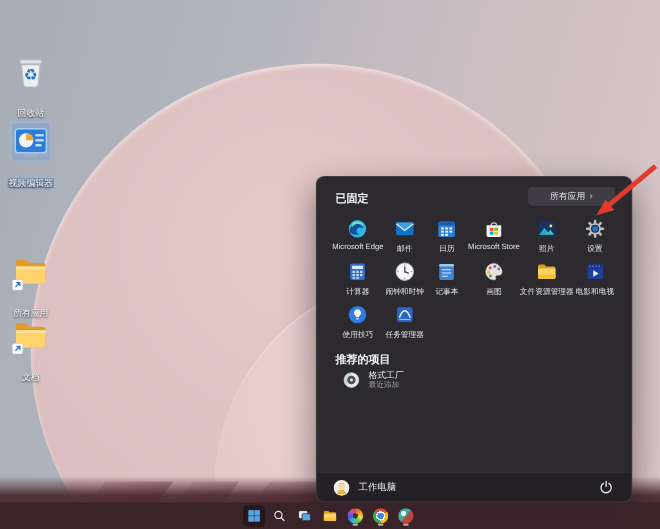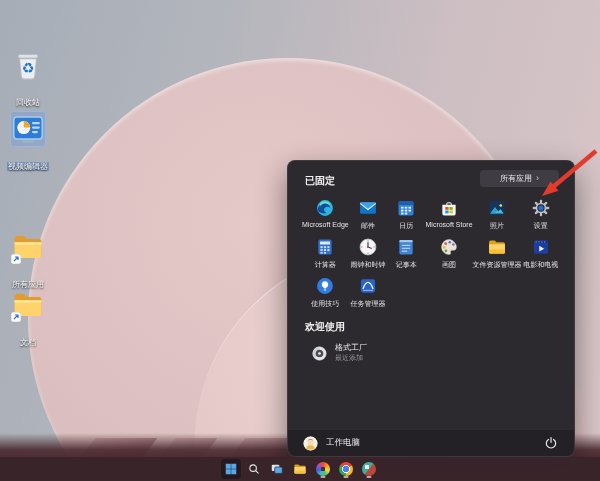--- a/index.html
+++ b/index.html
@@ -44,21 +44,21 @@
   .all-apps-btn .chev{font-size:9px;line-height:1;color:#cfcfcf;}
   .pinned-grid{position:absolute;left:14px;top:34px;width:258px;display:grid;
       grid-template-columns:repeat(6,1fr);}
   .app-cell{height:39px;display:flex;flex-direction:column;align-items:center;cursor:pointer;}
   .app-cell .ic{width:20px;height:20px;margin-top:3px;display:block;}
   .app-cell .ic svg{width:100%;height:100%;display:block;}
   .app-label{font-size:7px;color:#e5e5e5;margin-top:3px;white-space:nowrap;text-align:center;}
   .rec-header{position:absolute;left:17px;top:159px;font-size:10px;font-weight:bold;color:#f2f2f2;}
   .rec-grid{position:absolute;left:14px;top:176px;width:258px;display:grid;
       grid-template-columns:1fr 1fr;grid-auto-rows:25px;column-gap:6px;}
-  .rec-item{display:flex;align-items:flex-end;gap:7px;padding-left:9px;cursor:pointer;border-radius:4px;}
+  .rec-item{display:flex;align-items:flex-start;gap:7px;padding-left:9px;cursor:pointer;border-radius:4px;}
   .rec-item .ic{width:17px;height:17px;flex:0 0 17px;display:block;}
   .rec-item .ic svg{width:100%;height:100%;display:block;}
   .rec-title{font-size:8px;color:#eaeaea;line-height:1.3;}
   .rec-sub{font-size:7px;color:#9c9c9c;line-height:1.2;}
   .user-bar{position:absolute;left:0;right:0;bottom:0;height:26px;
       background:rgba(18,14,18,.32);border-top:1px solid rgba(255,255,255,.05);
       border-radius:0 0 8px 8px;display:flex;align-items:center;padding:0 15px;margin-top:41px;}
   .user-btn{display:flex;align-items:center;gap:8px;cursor:pointer;}
   .avatar{width:15px;height:15px;border-radius:50%;overflow:hidden;display:block;}
   .avatar svg{width:100%;height:100%;display:block;}
@@ -351,21 +351,21 @@
           <span class="ic ">
             <svg viewBox="0 0 24 24">
               <rect x="3.5" y="4" width="17" height="16" rx="2.5" fill="#2a63c9"></rect>
               <path d="M6 15.5c2-6 4-7.8 6-7.8s4 1.8 6 7.8" fill="none" stroke="#eef3fc" stroke-width="1.6"></path>
               <line x1="6" y1="17.3" x2="18" y2="17.3" stroke="#9fc0ed" stroke-width="1.1"></line>
             </svg>
           </span>
           <div class="app-label">任务管理器</div>
         </div>
       </div>
-    <div class="rec-header">欢迎使用</div>
+    <div class="rec-header">推荐的项目</div>
     <div class="rec-grid">
         <div class="rec-item">
           <span class="ic ">
             <svg viewBox="0 0 24 24">
               <circle cx="12" cy="12" r="9.5" fill="#e8e9eb" stroke="#c2c5c9" stroke-width="0.8"></circle>
               <path d="M12 2.5a9.5 9.5 0 0 0-6.7 16.2l3.9-3.9A4 4 0 0 1 12 8Z" fill="#cfd2d6"></path>
               <circle cx="12" cy="12" r="5.4" fill="#4a4f57"></circle>
               <circle cx="12" cy="12" r="1.9" fill="#e8e9eb"></circle>
             </svg>
           </span>

